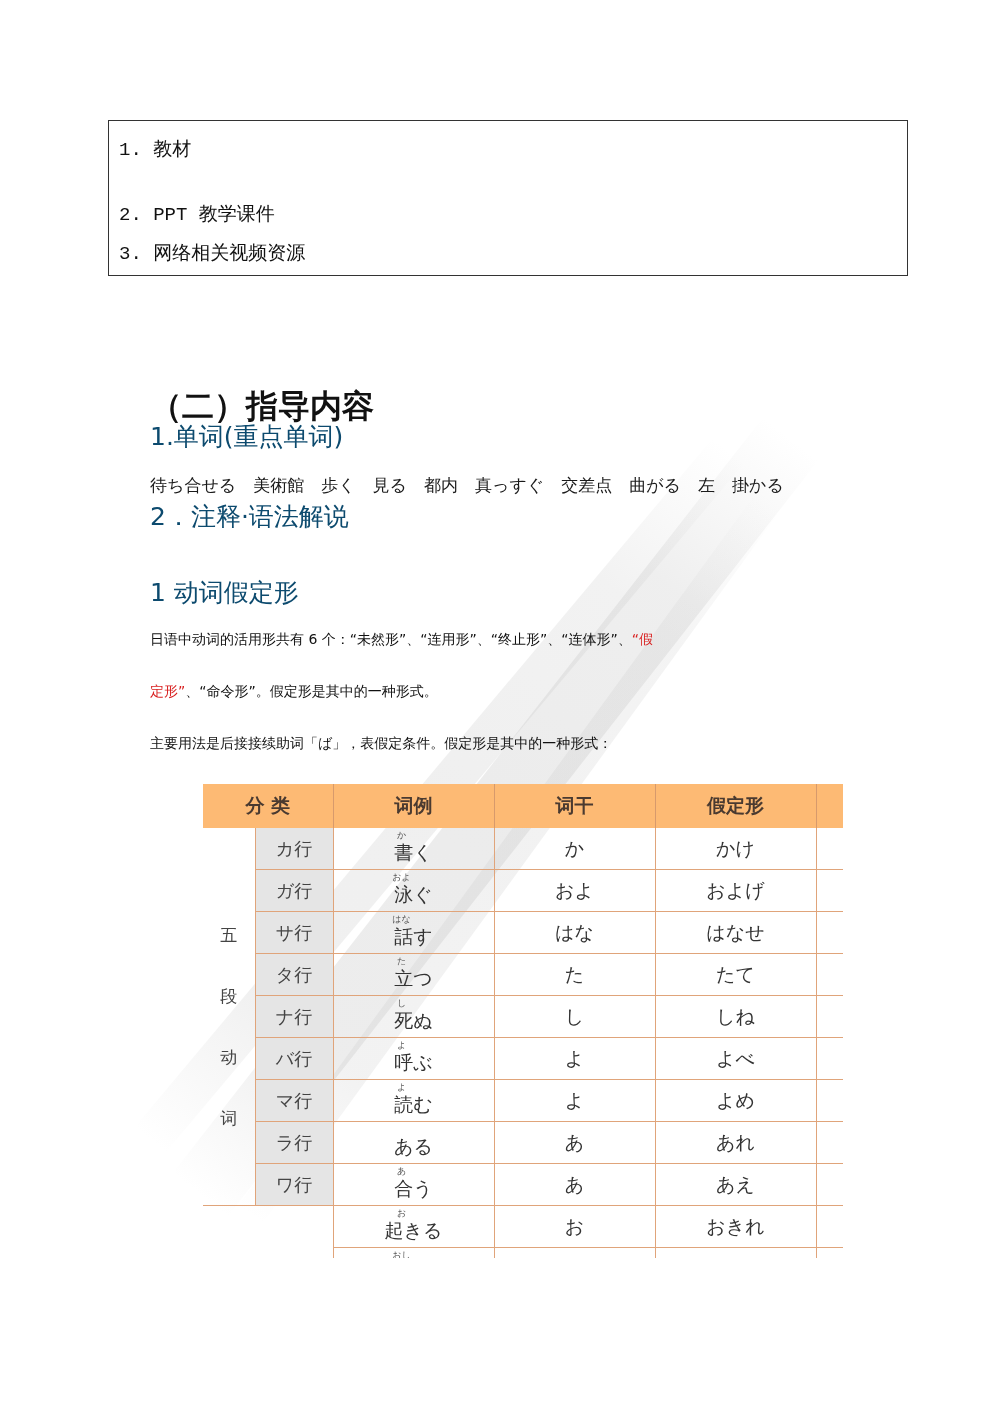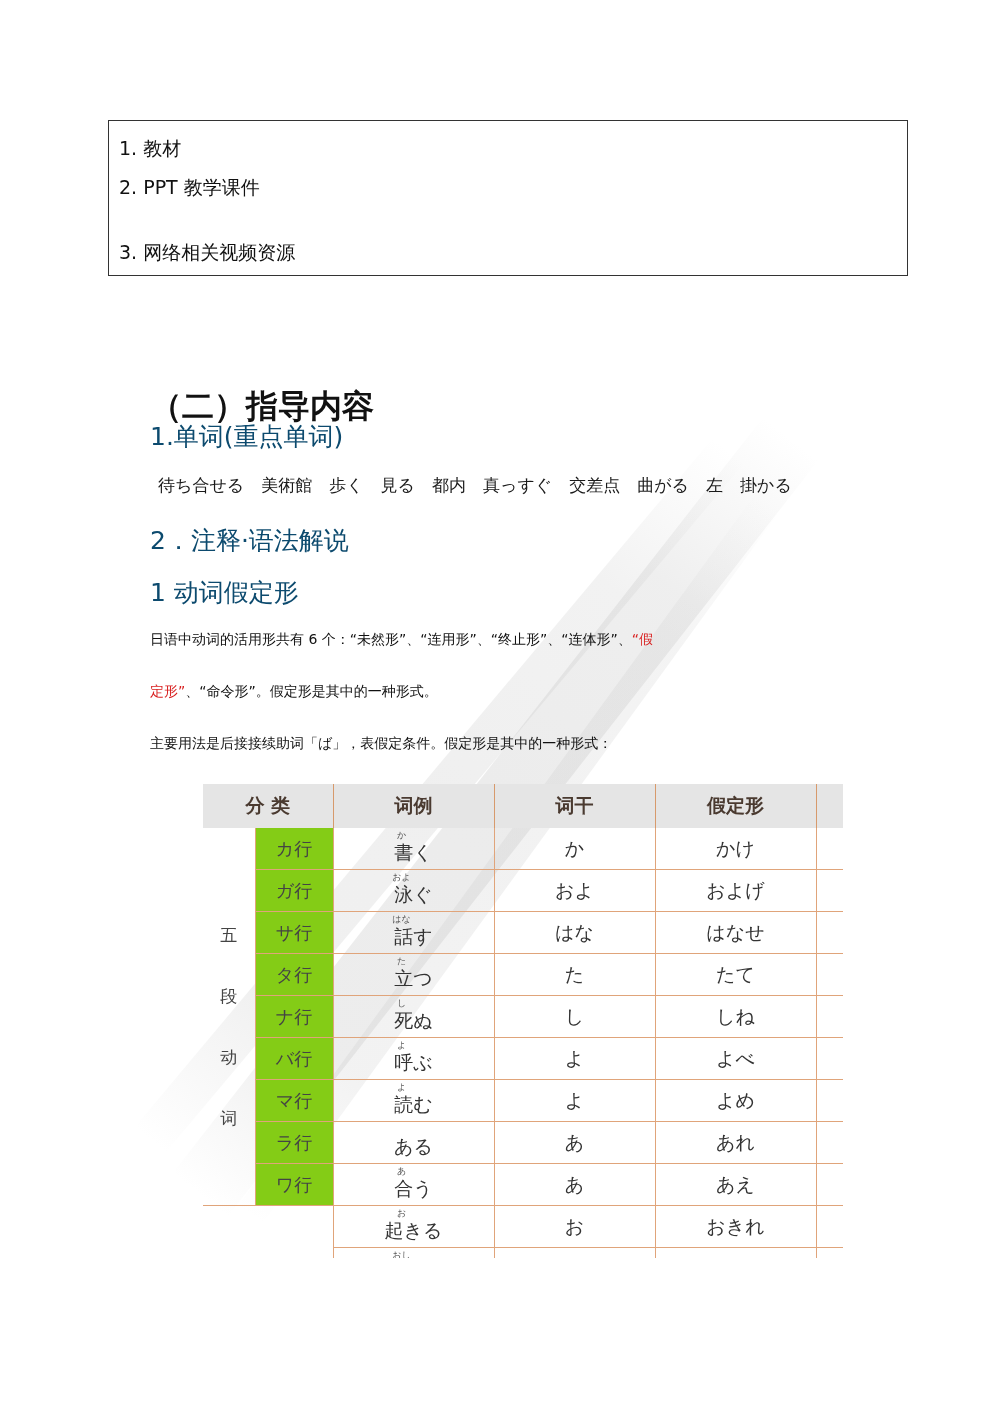--- a/index.html
+++ b/index.html
@@ -6,75 +6,75 @@
   body { width: 993px; height: 1404px; position: relative; overflow: hidden;
          font-family: "DejaVu Sans", "Liberation Sans", sans-serif; color: #1a1a1a; }
 
   .watermark { position: absolute; left: 160px; top: 300px; width: 760px; height: 1000px;
                pointer-events: none; z-index: 0; }
   .wm-stroke { position: absolute; background: linear-gradient(90deg, rgba(200,200,200,0) 0%, rgba(190,190,190,0.28) 20%, rgba(200,200,200,0.35) 50%, rgba(190,190,190,0.25) 80%, rgba(200,200,200,0) 100%);
                transform-origin: left center; }
 
   .resource-box { position: absolute; left: 108px; top: 120px; width: 800px; height: 156px;
                   border: 1px solid #333; box-sizing: border-box; z-index: 1; }
-  .resource-item { position: absolute; left: 10px; font-size: 19px; color: #111; }
+  .resource-item { position: absolute; left: 10px; font-size: 19px; color: #111; font-family: Liberation Mono, monospace; }
 
   .content { position: absolute; left: 150px; top: 0; width: 700px; z-index: 1; }
   .h-section { position: absolute; left: 0; top: 350px; font-size: 32px; font-weight: bold; color: #111; white-space: nowrap; margin-top: 35px; }
   .h-sub { position: absolute; left: 0; font-size: 25px; color: #0c4a6e; white-space: nowrap; }
-  .vocab { position: absolute; left: 8px; top: 474px; font-size: 17px; white-space: nowrap; display: flex; gap: 17px; align-items: flex-end; }
+  .vocab { position: absolute; left: 0; top: 474px; font-size: 17px; white-space: nowrap; display: flex; gap: 17px; align-items: flex-end; }
   .para { position: absolute; left: 0; font-size: 14px; white-space: nowrap; color: #111; }
   .red { color: #d81e1e; }
 
   .table-wrap { position: absolute; left: 203px; top: 784px; width: 640px; height: 474px; overflow: hidden; z-index: 1; }
   table.conj { border-collapse: collapse; table-layout: fixed; width: 660px; font-family: "DejaVu Serif", "Liberation Serif", serif; }
-  table.conj th { background: #e5e5e5; height: 42px; font-size: 19px; font-weight: bold; color: #4a3a30;
+  table.conj th { background: #fdba74; height: 42px; font-size: 19px; font-weight: bold; color: #4a3a30;
                   font-family: "DejaVu Sans", "Liberation Sans", sans-serif; border-right: 1px solid #d79a6c; }
   table.conj td { height: 41px; border-bottom: 1.5px solid #e0a47a; border-right: 1.5px solid #e0a47a;
                   text-align: center; font-size: 19px; color: #333; padding: 0; }
   table.conj td.group { border-bottom: 1.5px solid #e0a47a; vertical-align: middle; font-size: 17px; color: #444; }
   table.conj td.group .vert { display: flex; flex-direction: column; gap: 38px; align-items: center; }
-  table.conj td.row-label { background: #84cc16; font-size: 18px; color: #444; }
+  table.conj td.row-label { background: #e5e5e5; font-size: 18px; color: #444; }
   table.conj td.nobottom { border-bottom: none; }
   .ruby-cell { position: relative; }
   .ruby { position: absolute; top: 1px; left: 0; right: 0; font-size: 9px; color: #555; text-align: center;
           transform: translateX(-12px); }
   .word { display: inline-block; padding-top: 8px; }
 </style>
 </head>
 <body>
 
 <div class="watermark">
   <div class="wm-stroke" style="left:40px;top:860px;width:960px;height:70px;transform:rotate(-52deg);"></div>
   <div class="wm-stroke" style="left:-10px;top:820px;width:900px;height:40px;transform:rotate(-50deg);opacity:0.8;"></div>
   <div class="wm-stroke" style="left:90px;top:900px;width:880px;height:30px;transform:rotate(-54deg);opacity:0.7;"></div>
 </div>
 
 <div class="resource-box">
   <div class="resource-item" style="top:15px;">1.  教材</div>
-  <div class="resource-item" style="top:54px;">2. PPT 教学课件</div>
+  <div class="resource-item" style="top:80px;">2. PPT 教学课件</div>
   <div class="resource-item" style="top:119px;">3.  网络相关视频资源</div>
 </div>
 
 <div class="content">
   <div class="h-section">（二）指导内容</div>
   <div class="h-sub" style="top:420px;">1.单词(重点单词)</div>
   <div class="vocab">
     <span>待ち合せる</span>
     <span>美術館</span>
     <span>歩く</span>
     <span>見る</span>
     <span>都内</span>
     <span>真っすぐ</span>
     <span>交差点</span>
     <span>曲がる</span>
     <span>左</span>
     <span>掛かる</span>
   </div>
-  <div class="h-sub" style="top:524px;">2．注释·语法解说</div>
+  <div class="h-sub" style="top:500px;">2．注释·语法解说</div>
   <div class="h-sub" style="top:576px;text-align:right;">1  动词假定形</div>
   <div class="para" style="top:631px;">
     <span>日语中动词的活用形共有 6 个：“未然形”、“连用形”、“终止形”、“连体形”、</span><span class="red">“假</span>
   </div>
   <div class="para" style="top:683px;">
     <span class="red">定形”</span><span>、“命令形”。假定形是其中的一种形式。</span>
   </div>
   <div class="para" style="top:735px;">主要用法是后接接续助词「ば」，表假定条件。假定形是其中的一种形式：</div>
 </div>
 

